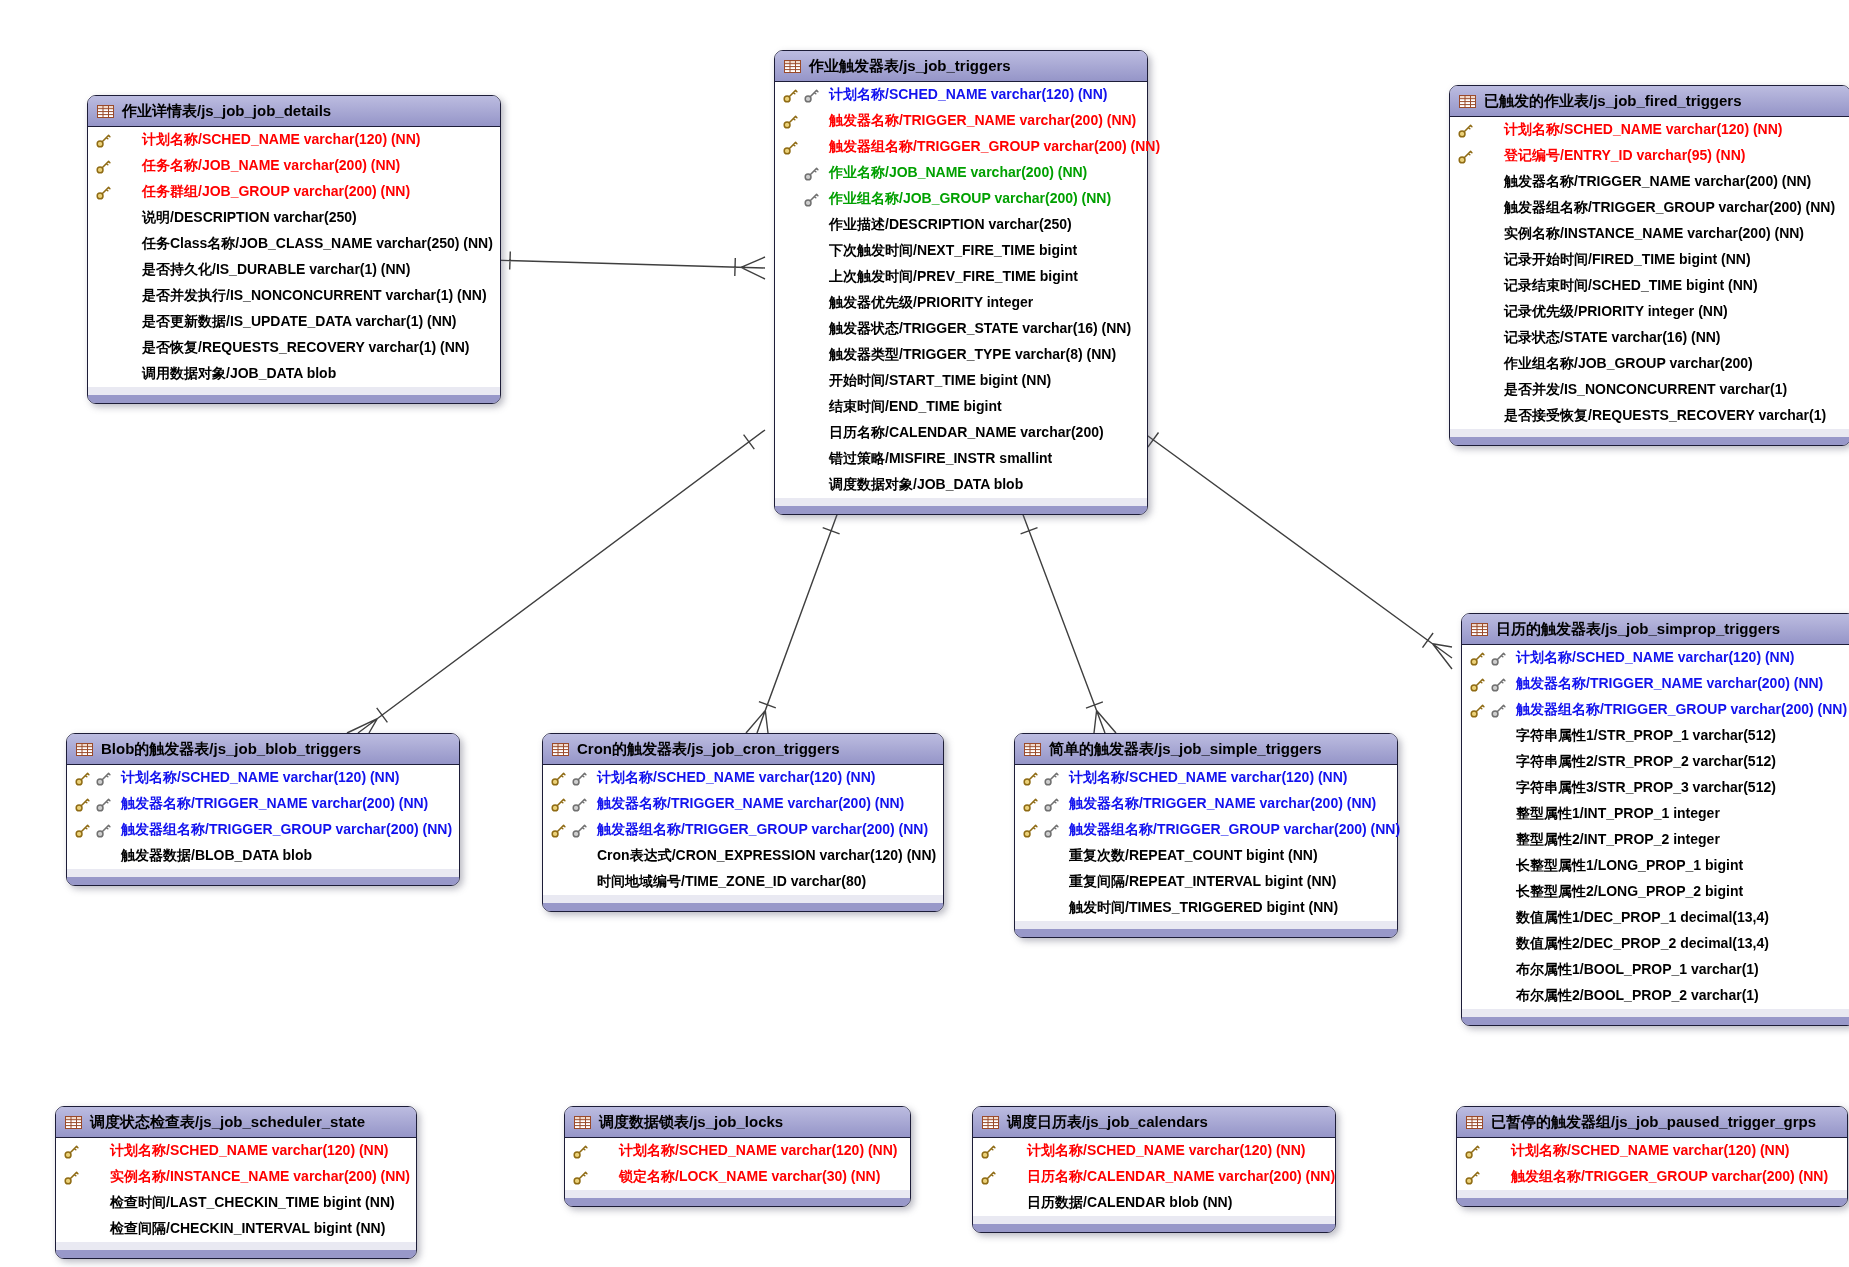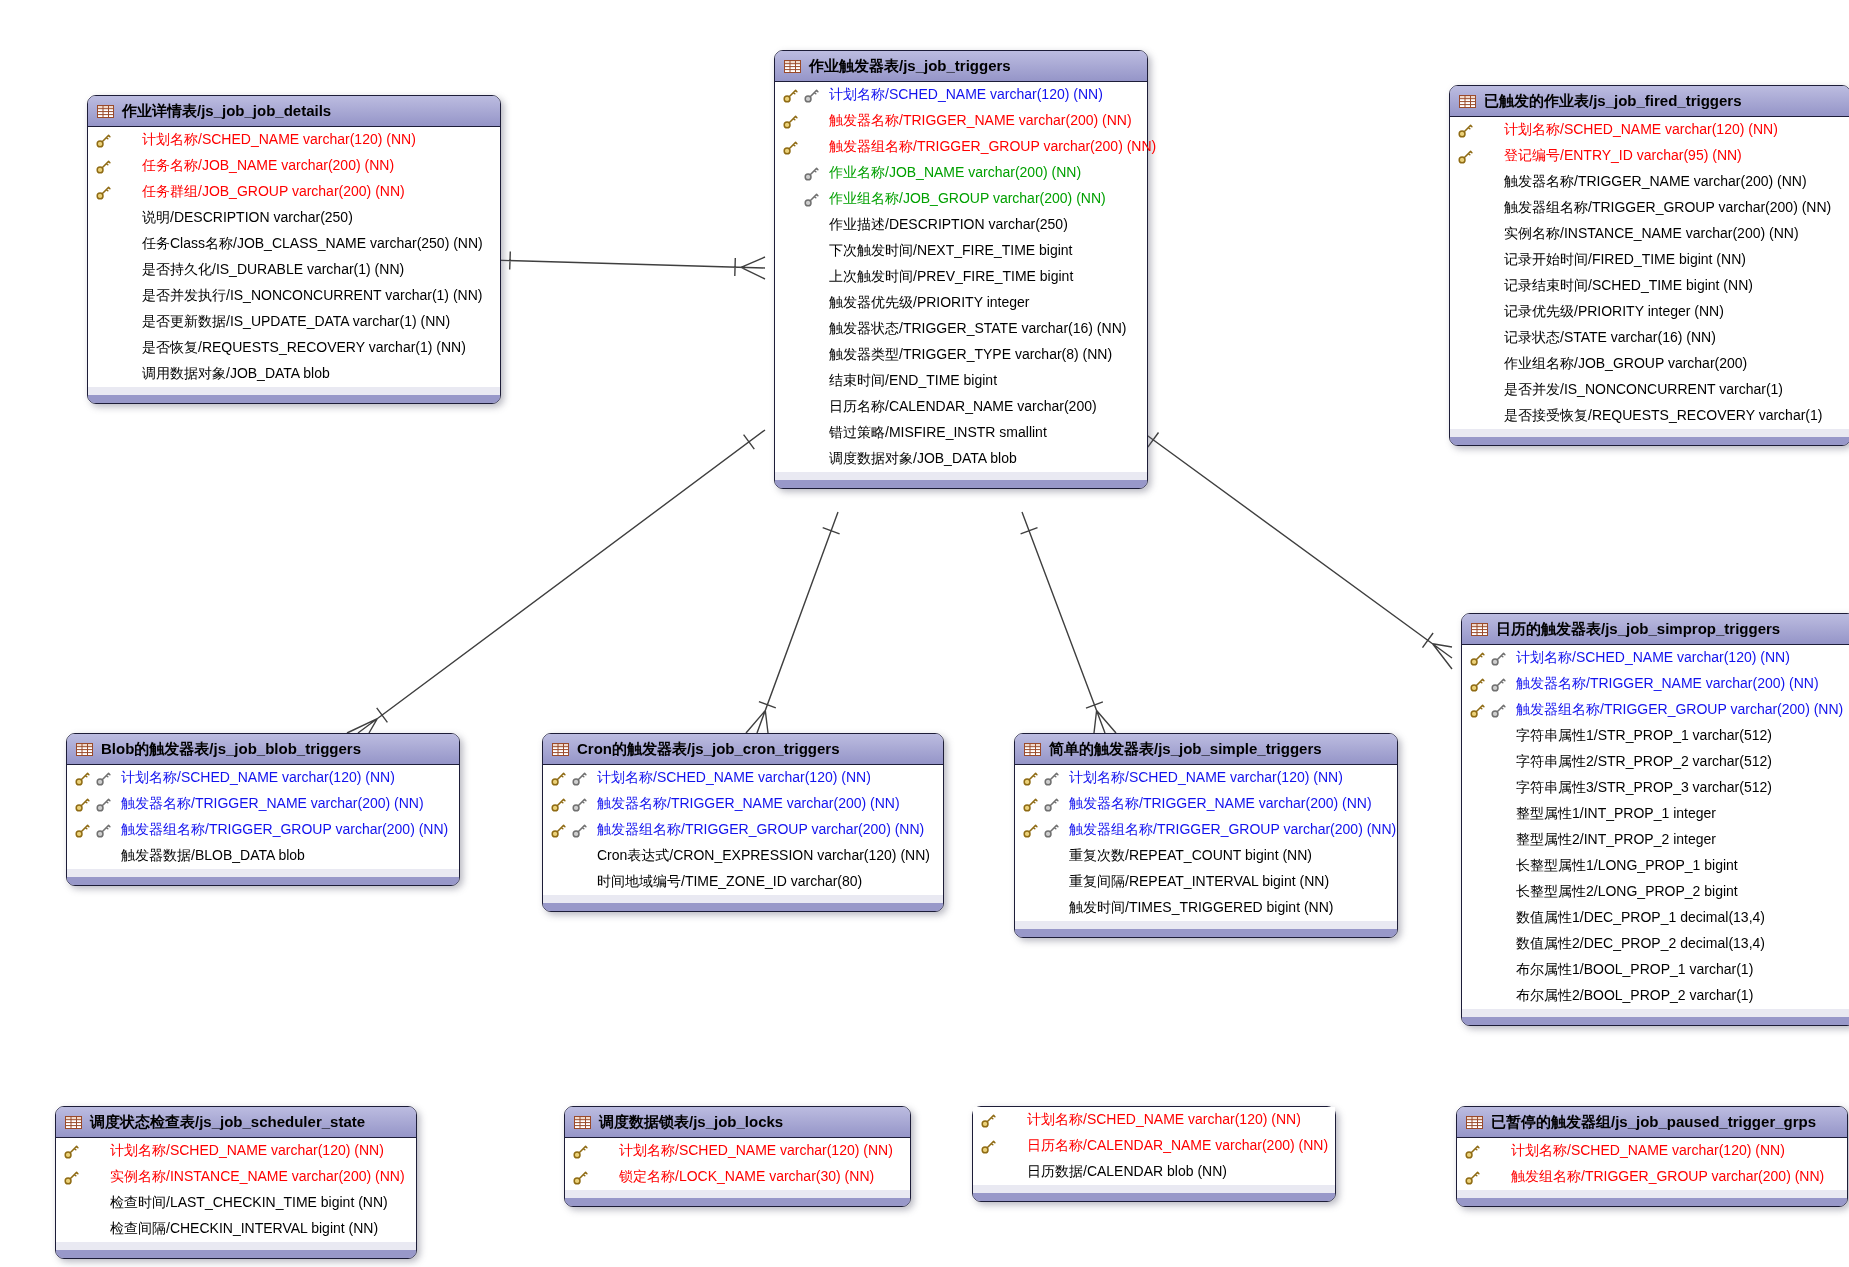--- a/index.html
+++ b/index.html
@@ -6,21 +6,21 @@
   #canvas{position:relative;width:1849px;height:1267px;background:#ffffff;overflow:hidden;
           font-family:"Liberation Sans","DejaVu Sans",sans-serif;}
   #connector-layer{position:absolute;left:0;top:0;width:1849px;height:1267px;}
   .conn{stroke:#3f3f3f;stroke-width:1.4;fill:none;}
   .entity{position:absolute;background:#ffffff;border:1.6px solid #1d1d38;border-radius:9px;
           box-shadow:3px 3px 7px rgba(100,100,120,.45);display:flex;flex-direction:column;box-sizing:content-box;margin-left:9px;}
   .entity-header{height:30px;display:flex;align-items:center;gap:8px;padding:0 9px;
           background:linear-gradient(#bcbce0,#9595c8);border-bottom:1.4px solid #1d1d38;
           border-radius:7px 7px 0 0;}
   .entity-title{font-size:15px;font-weight:bold;color:#000;white-space:nowrap;}
-  .entity-body{display:flex;flex-direction:column;background:#fff;}
+  .entity-body{display:flex;flex-direction:column;background:#fff;font-weight:bold;}
   .field-row{height:26px;display:flex;align-items:center;padding-left:8px;}
   .key-slot{width:21px;flex:0 0 21px;display:flex;align-items:center;}
   .field-label{font-size:14px;white-space:nowrap;padding-left:4px;}
   .c-pk{color:#ff0000;}
   .c-pkfk{color:#1212ee;}
   .c-fk{color:#00a000;}
   .c-normal{color:#000000;}
   .entity-footer-strip{height:8px;background:#e9e9f2;}
   .entity-footer-bar{height:8px;background:#9898c9;border-radius:0 0 7px 7px;}
 </style>
@@ -224,20 +224,25 @@
             <span class="field-label c-normal">触发器状态/TRIGGER_STATE varchar(16) (NN)</span>
           </div>
           <div class="field-row">
             <span class="key-slot"></span>
             <span class="key-slot"></span>
             <span class="field-label c-normal">触发器类型/TRIGGER_TYPE varchar(8) (NN)</span>
           </div>
           <div class="field-row">
             <span class="key-slot"></span>
             <span class="key-slot"></span>
+            <span class="field-label c-normal">开始时间/START_TIME bigint (NN)</span>
+          </div>
+          <div class="field-row">
+            <span class="key-slot"></span>
+            <span class="key-slot"></span>
             <span class="field-label c-normal">结束时间/END_TIME bigint</span>
           </div>
           <div class="field-row">
             <span class="key-slot"></span>
             <span class="key-slot"></span>
             <span class="field-label c-normal">日历名称/CALENDAR_NAME varchar(200)</span>
           </div>
           <div class="field-row">
             <span class="key-slot"></span>
             <span class="key-slot"></span>
@@ -789,20 +794,28 @@
               </svg>
             </span>
             <span class="key-slot"></span>
             <span class="field-label c-pk">锁定名称/LOCK_NAME varchar(30) (NN)</span>
           </div>
         </div>
         <div class="entity-footer-strip"></div>
         <div class="entity-footer-bar"></div>
       </div>
       <div class="entity" style="left:963px;top:1106px;width:362px">
+        <div class="entity-header">
+          <svg width="17" height="13" viewBox="0 0 17 13">
+            <rect x="0.5" y="0.5" width="16" height="12" fill="#ffffff" stroke="#9a4a2a"></rect>
+            <rect x="0.5" y="0.5" width="16" height="3.2" fill="#f0d9cb" stroke="#9a4a2a"></rect>
+            <path d="M6 0.5 V12.5 M11.5 0.5 V12.5 M0.5 6.6 H16.5 M0.5 9.6 H16.5" stroke="#9a4a2a" fill="none"></path>
+          </svg>
+          <span class="entity-title">调度日历表/js_job_calendars</span>
+        </div>
         <div class="entity-body">
           <div class="field-row">
             <span class="key-slot">
               <svg width="15" height="15" viewBox="0 0 15 15">
                 <g stroke="#8f6b14" stroke-width="1.5" fill="#ecd27a">
                   <circle cx="4.1" cy="10.9" r="2.9"></circle>
                   <path d="M6.2 8.8 L12.6 2.4 M12.6 2.4 L13.9 3.7 M10.5 4.5 L11.8 5.8" fill="none" stroke-linecap="round"></path>
                 </g>
               </svg>
             </span>

